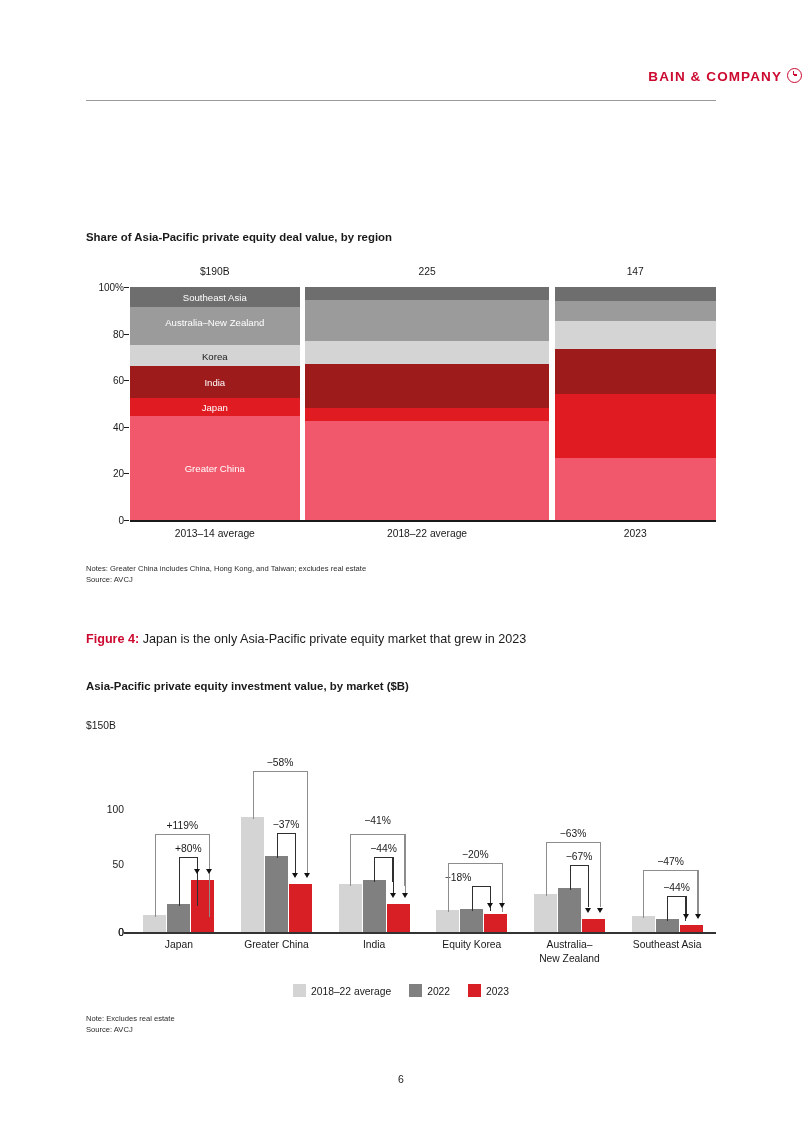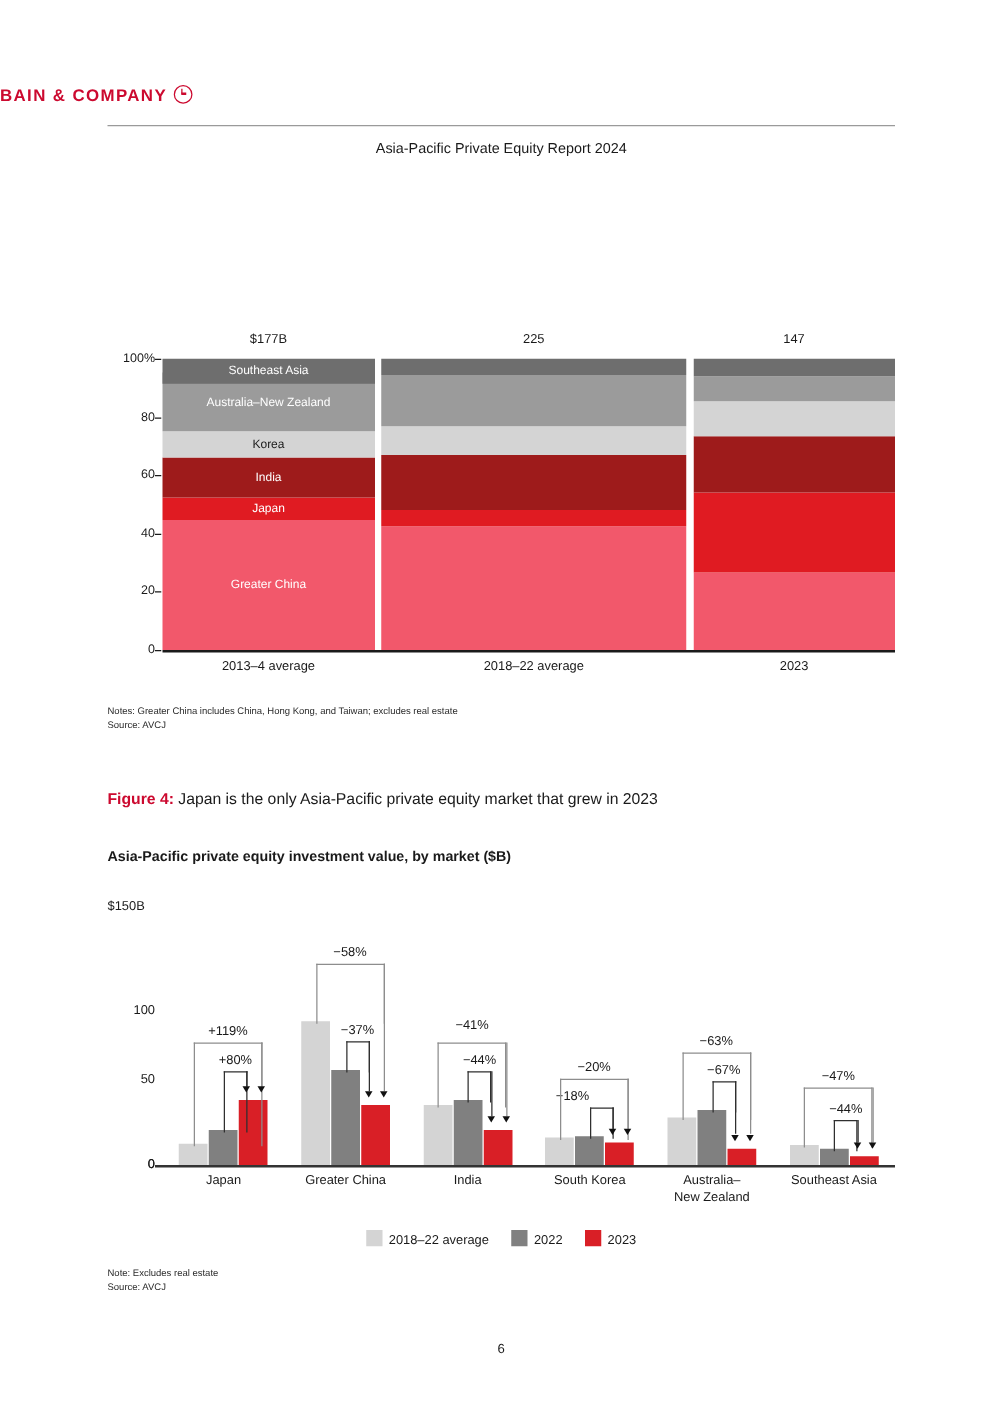--- a/index.html
+++ b/index.html
@@ -18,21 +18,21 @@
     background: #ffffff;
     overflow: hidden;
   }
 
   
   .brand {
     position: absolute;
     top: 68px;
     left: 0;
     width: 802px;
-    text-align: left;
+    text-align: right;
     font-size: 13.5px;
     font-weight: bold;
     letter-spacing: 1.1px;
     color: #cc092f;
     white-space: nowrap;
   }
   .brand-mark {
     display: inline-block;
     position: relative;
     width: 13px;
@@ -290,22 +290,22 @@
 </style>
 </head>
 <body>
 
 <div class="page">
 
   <div class="brand">
     <span>BAIN &amp; COMPANY</span><span class="brand-mark"></span>
   </div>
   <div class="rule"></div>
-  <div class="report-title">Asia-Pacific Private Equity Report 2024</div>
-
+
+  <div class="fig-subtitle" style="top:231px;">Share of Asia-Pacific private equity deal value, by region</div>
 
   <div id="fig3">
       <div class="f3-ytick" style="top: 240px;">0</div>
       <div class="f3-ytickmark" style="top: 240px;"></div>
       <div class="f3-ytick" style="top: 193.4px;">20</div>
       <div class="f3-ytickmark" style="top: 193.4px;"></div>
       <div class="f3-ytick" style="top: 146.8px;">40</div>
       <div class="f3-ytickmark" style="top: 146.8px;"></div>
       <div class="f3-ytick" style="top: 100.2px;">60</div>
       <div class="f3-ytickmark" style="top: 100.2px;"></div>
@@ -344,22 +344,22 @@
         </div>
         <div class="f3-col" style="left: 424.505px; width: 161.495px;">
           <div class="f3-seg" style="background: rgb(242, 88, 107); bottom: 0px; height: 61.745px;"></div>
           <div class="f3-seg" style="background: rgb(224, 27, 34); bottom: 61.745px; height: 64.075px;"></div>
           <div class="f3-seg" style="background: rgb(158, 27, 27); bottom: 125.82px; height: 45.435px;"></div>
           <div class="f3-seg" style="background: rgb(212, 212, 212); bottom: 171.255px; height: 27.96px;"></div>
           <div class="f3-seg" style="background: rgb(155, 155, 155); bottom: 199.215px; height: 19.805px;"></div>
           <div class="f3-seg" style="background: rgb(110, 110, 110); bottom: 219.02px; height: 13.98px;"></div>
         </div>
       </div>
-      <div class="f3-total" style="left: 44px; width: 169.57px;">$177B</div>
-      <div class="f3-xlabel" style="left: 44px; width: 169.57px;">2013–4 average</div>
+      <div class="f3-total" style="left: 44px; width: 169.57px;">$190B</div>
+      <div class="f3-xlabel" style="left: 44px; width: 169.57px;">2013–14 average</div>
       <div class="f3-total" style="left: 218.57px; width: 244.935px;">225</div>
       <div class="f3-xlabel" style="left: 218.57px; width: 244.935px;">2018–22 average</div>
       <div class="f3-total" style="left: 468.505px; width: 161.495px;">147</div>
       <div class="f3-xlabel" style="left: 468.505px; width: 161.495px;">2023</div>
       <div class="f3-axis"></div>
     </div>
 
   <div class="fig-notes" style="top:563px;">
     <div>Notes: Greater China includes China, Hong Kong, and Taiwan; excludes real estate</div>
     <div>Source: AVCJ</div>
@@ -392,21 +392,21 @@
         <div class="f4-bar" style="left: 404px; width: 23px; height: 38.0267px; background: rgb(212, 212, 212);"></div>
         <div class="f4-bar" style="left: 428px; width: 23px; height: 44.16px; background: rgb(128, 128, 128);"></div>
         <div class="f4-bar" style="left: 452px; width: 23px; height: 13.4933px; background: rgb(217, 31, 38);"></div>
         <div class="f4-bar" style="left: 501.667px; width: 23px; height: 15.9467px; background: rgb(212, 212, 212);"></div>
         <div class="f4-bar" style="left: 525.667px; width: 23px; height: 13.4933px; background: rgb(128, 128, 128);"></div>
         <div class="f4-bar" style="left: 549.667px; width: 23px; height: 7.36px; background: rgb(217, 31, 38);"></div>
       </div>
       <div class="f4-group-label" style="left: 44px; width: 97.6667px;">Japan</div>
       <div class="f4-group-label" style="left: 141.667px; width: 97.6667px;">Greater China</div>
       <div class="f4-group-label" style="left: 239.333px; width: 97.6667px;">India</div>
-      <div class="f4-group-label" style="left: 337px; width: 97.6667px;">South Korea</div>
+      <div class="f4-group-label" style="left: 337px; width: 97.6667px;">Equity Korea</div>
       <div class="f4-group-label" style="left: 434.667px; width: 97.6667px;">Australia–<br>New Zealand</div>
       <div class="f4-group-label" style="left: 532.333px; width: 97.6667px;">Southeast Asia</div>
       <div class="f4-conn dk" style="left: 92.8333px; width: 19px; top: 137.48px; height: 48.3067px;"></div>
       <div style="position: absolute; left: 111.333px; top: 137.48px; width: 1px; height: 12px; background: rgb(47, 47, 47);"></div>
       <div class="f4-arrow" style="left: 108.433px; top: 149.48px;"></div>
       <div class="f4-pct" style="left: 102.333px; top: 123.48px;">+80%</div>
       <div class="f4-conn" style="left: 68.8333px; width: 55px; top: 114.48px; height: 82.3467px;"></div>
       <div style="position: absolute; left: 123.333px; top: 114.48px; width: 1px; height: 35px; background: rgb(141, 141, 141);"></div>
       <div class="f4-arrow" style="left: 120.433px; top: 149.48px;"></div>
       <div class="f4-pct" style="left: 96.3333px; top: 100.48px;">+119%</div>

